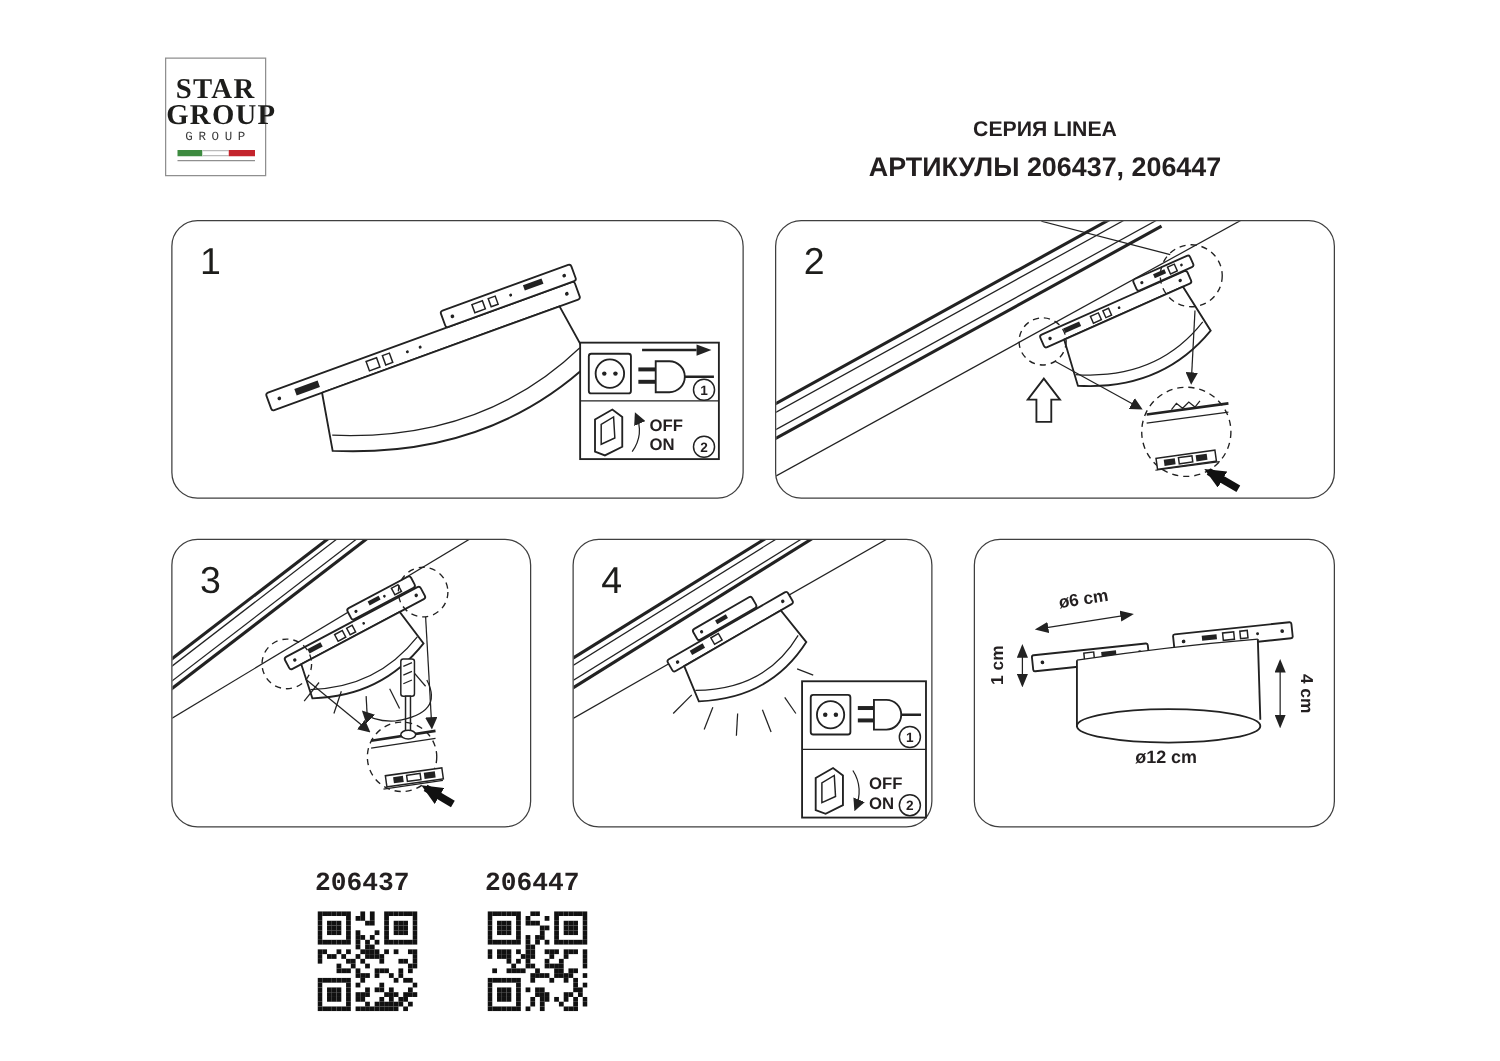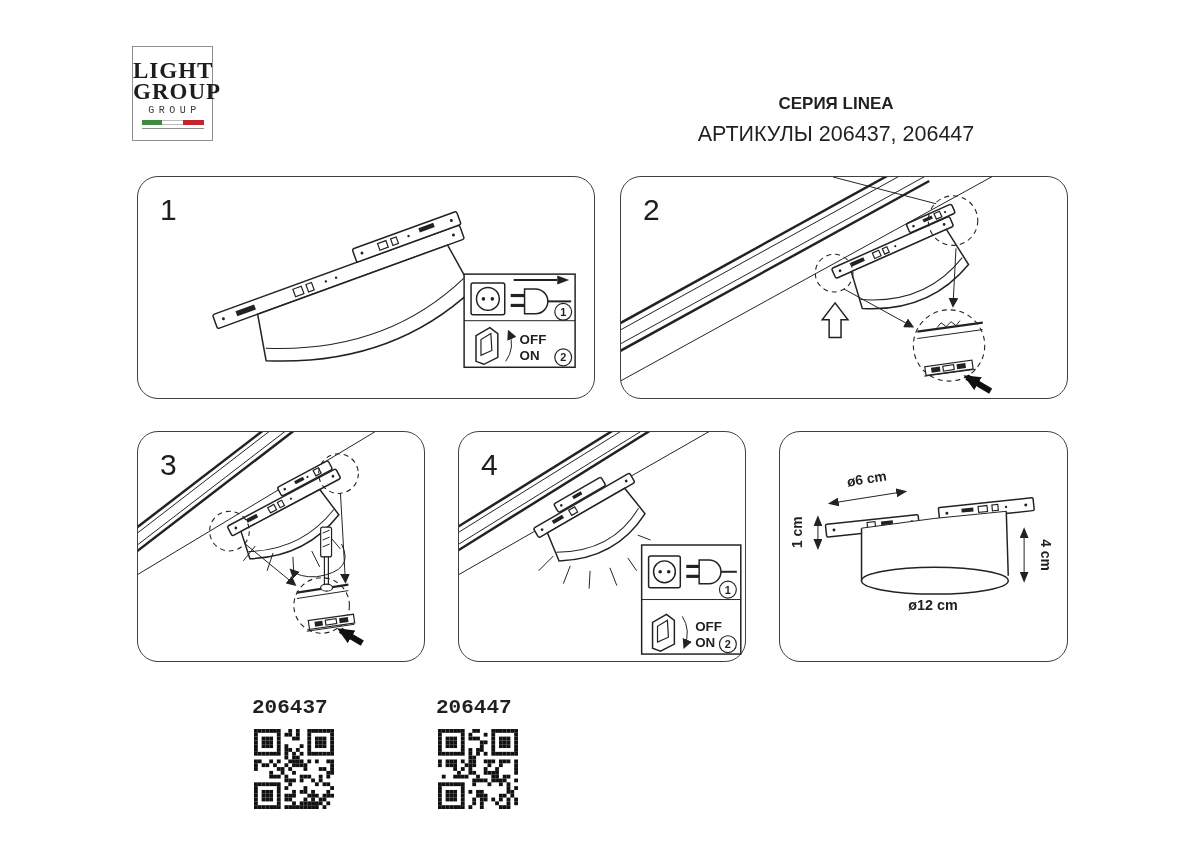--- a/index.html
+++ b/index.html
@@ -12,21 +12,21 @@
              letter-spacing:1px;color:#1d1d1b;}
   .logo-group{font-family:Liberation Mono, monospace;font-size:10px;letter-spacing:4.5px;
               color:#3a3a3a;margin-top:3px;padding-left:4px;}
   .logo-flag{width:62px;margin:4px auto 0;height:5px;display:flex;}
   .logo-flag span{flex:1;height:100%;}
   .logo-rule{width:62px;height:1px;background:#8f8f8f;margin:3px auto 0;}
   .title{position:absolute;left:238px;top:58px;font-size:26px;font-weight:700;line-height:32px;
          letter-spacing:.2px;}
   .series-block{position:absolute;left:680px;top:62px;width:312px;text-align:center;margin-top:32px;}
   .series{font-size:17px;font-weight:700;}
-  .articles{font-size:21.5px;font-weight:400;margin-top:8px;}
+  .articles{font-size:21.5px;font-weight:700;margin-top:8px;}
   
   .panel{position:absolute;border:1.4px solid #3f3f3f;border-radius:21px;box-sizing:border-box;
          background:#fff;}
   .panel svg{position:absolute;left:0;top:0;width:100%;height:100%;display:block;}
   .panel-num{position:absolute;left:22px;top:16px;font-size:30px;font-weight:400;color:#1d1d1b;z-index:2;}
   #p1{left:137px;top:176px;width:458px;height:223px;}
   #p2{left:620px;top:176px;width:448px;height:223px;}
   #p3{left:137px;top:431px;width:288px;height:231px;}
   #p4{left:458px;top:431px;width:288px;height:231px;}
   #p5{left:779px;top:431px;width:289px;height:231px;}
@@ -34,31 +34,31 @@
   .w{fill:#fff;stroke:#222;stroke-width:1.5;}
   .w1{fill:#fff;stroke:#222;stroke-width:1.2;}
   .blk{fill:#222;stroke:none;}
   .thin{stroke:#222;stroke-width:1;fill:none;}
   .ln2{stroke:#222;stroke-width:2.5;fill:none;}
   .dash{fill:none;stroke:#222;stroke-width:1.1;stroke-dasharray:5 4;}
   .txt{font-family:"Liberation Sans",sans-serif;font-weight:700;fill:#231f20;}
   
   .qr-block{position:absolute;width:84px;text-align:left;font-family:Liberation Mono, monospace;}
   #qrb0{left:252px;top:696px;}
-  #qrb1{left:388px;top:696px;margin-left:48px;}
+  #qrb1{left:388px;top:696px;}
   .qr-label{font-size:21px;font-weight:700;margin-bottom:10px;}
   .qr{width:80px;height:80px;display:block;margin:0 auto;}
 </style>
 </head>
 <body>
 
 <div class="page">
 
   <div class="logo">
-    <div class="logo-word">LIGHT</div>
+    <div class="logo-word">STAR</div>
     <div class="logo-word">GROUP</div>
     <div class="logo-group">GROUP</div>
     <div class="logo-flag">
       <span id="flag-g" style="background: rgb(61, 139, 64);"></span>
         <span style="background:#fff;border-top:1px solid #bbb;border-bottom:1px solid #bbb;box-sizing:border-box;"></span>
         <span id="flag-r" style="background: rgb(196, 36, 44);"></span>
     </div>
     <div class="logo-rule"></div>
   </div>
 

